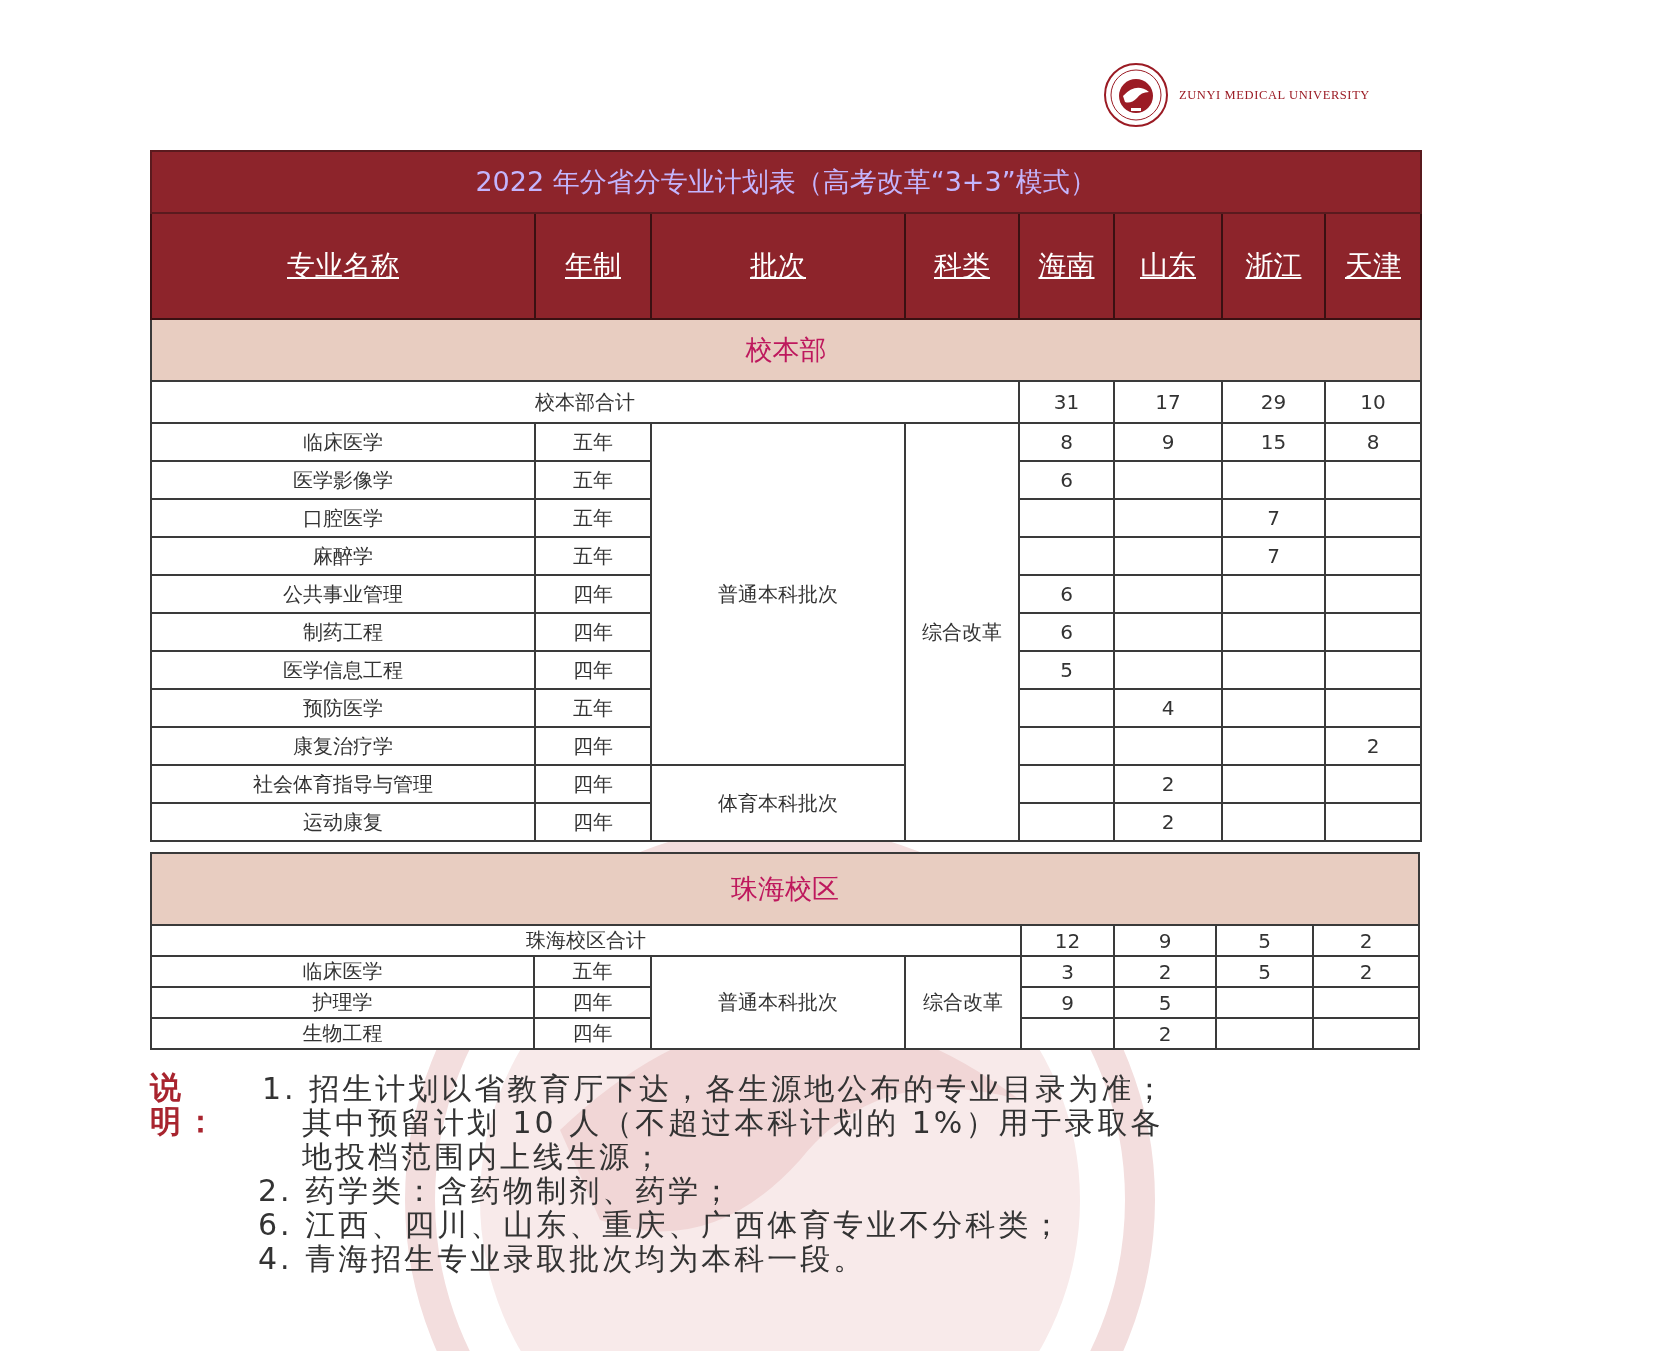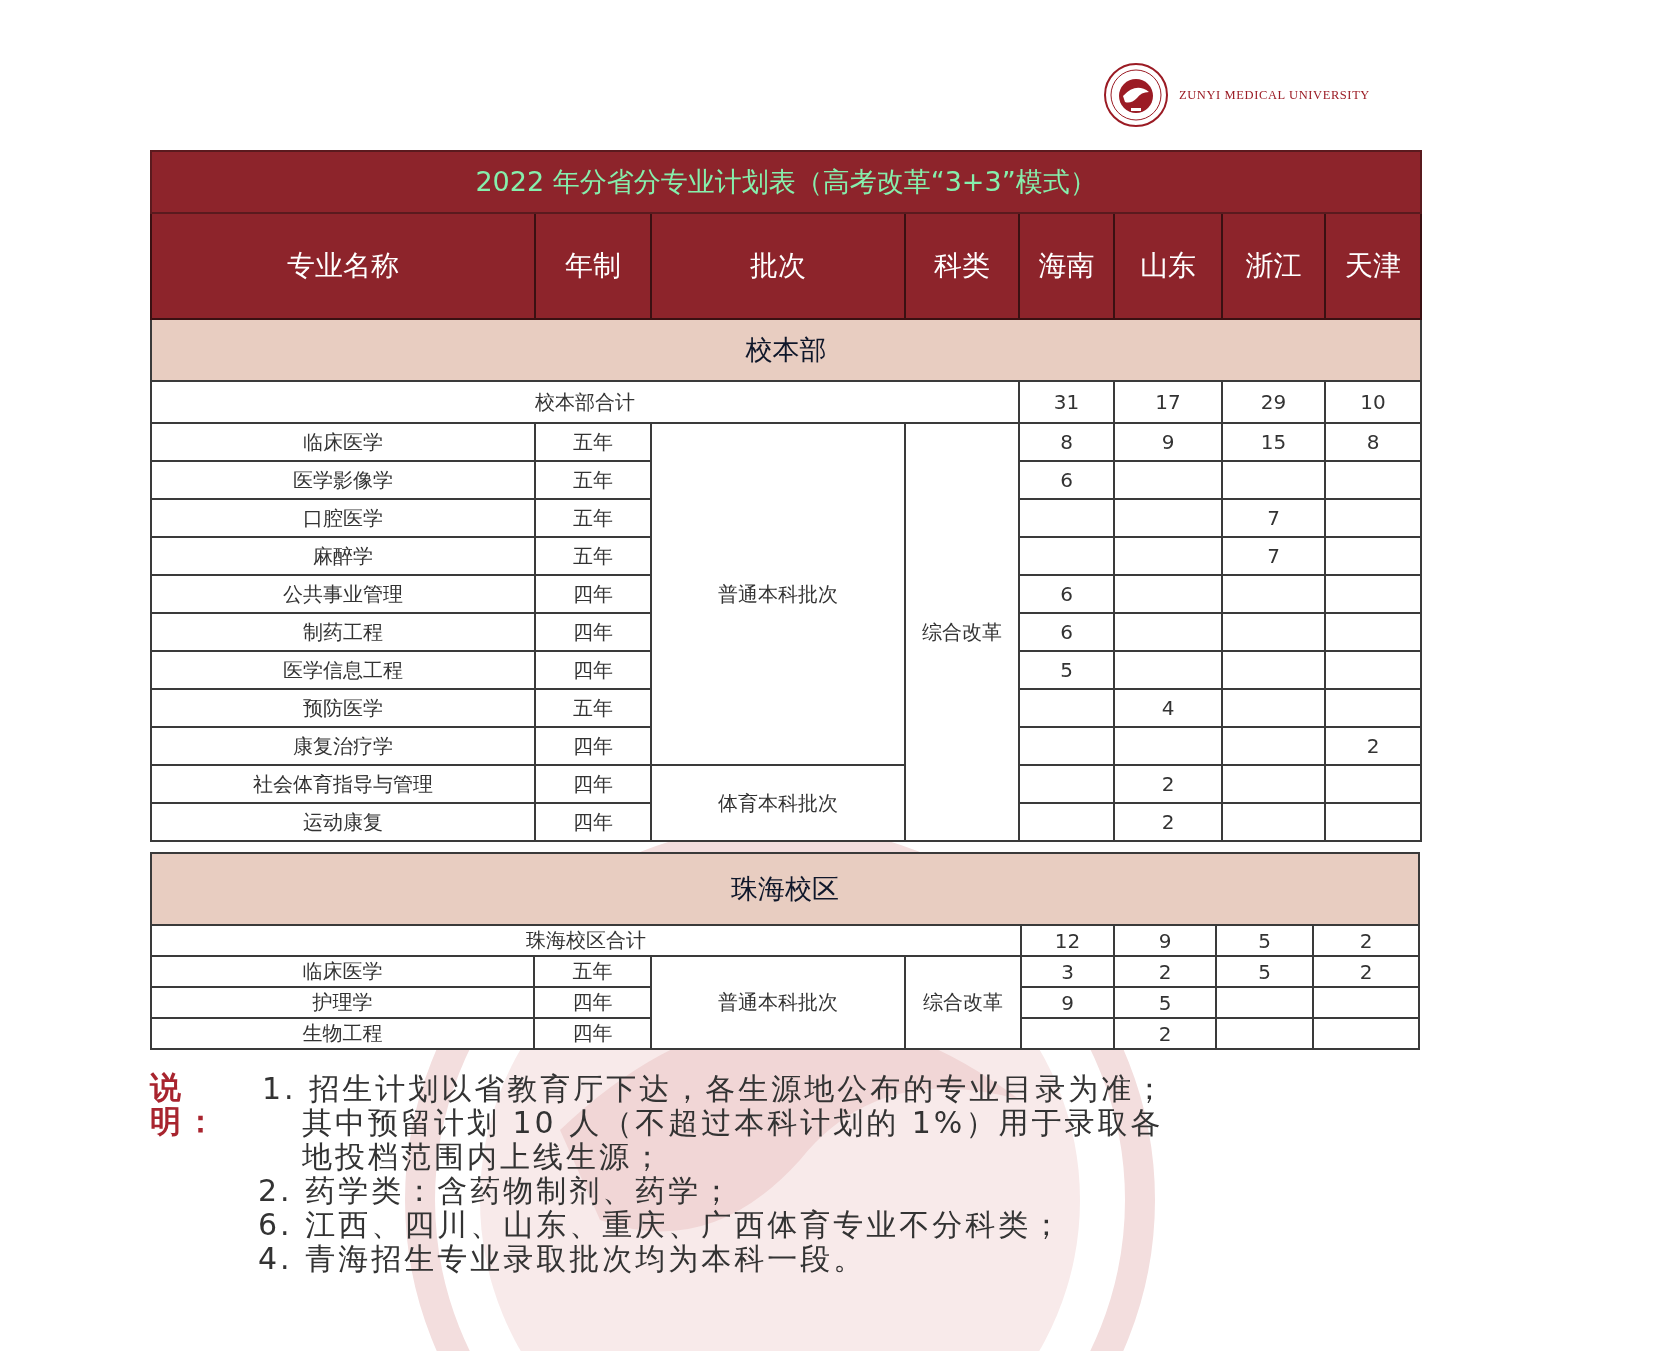--- a/index.html
+++ b/index.html
@@ -14,23 +14,23 @@
   .logo-seal { width:66px; height:66px; flex:0 0 66px; }
   .logo-text { margin-left:10px; display:flex; flex-direction:column; }
   .logo-cn { font-family:"DejaVu Serif", serif; font-size:34px; color:#9b1b24; font-style:italic; letter-spacing:6px; line-height:40px; font-weight:bold; }
   .logo-en { font-family:Liberation Serif, serif; font-size:12.5px; color:#9b1b24; letter-spacing:0.6px; line-height:14px; }
 
   table { border-collapse:collapse; position:absolute; z-index:1; table-layout:fixed; }
   td, th { border:2px solid #3a3a3a; text-align:center; padding:0; }
   .t1 { left:150px; top:150px; width:1270px; }
   .t2 { left:150px; top:852px; width:1268px; }
 
-  .title-row td { background:#8d242b; color:#86efac; height:60px; font-size:27px; border-color:#5a1a1e; }
-  .head-row th { background:#8d242b; color:#fff; height:104px; font-size:28px; font-weight:normal; border-color:#3a1012; }
-  .section-row td { background:#e8cdc1; height:60px; font-size:27px; color:#0f172a; }
+  .title-row td { background:#8d242b; color:#c4b5fd; height:60px; font-size:27px; border-color:#5a1a1e; }
+  .head-row th { background:#8d242b; color:#fff; height:104px; font-size:28px; font-weight:normal; border-color:#3a1012;text-decoration:underline; }
+  .section-row td { background:#e8cdc1; height:60px; font-size:27px; color:#be185d; }
   .sum-row td { height:40px; font-size:20px; background:#fff; }
   .data-row td { height:36px; font-size:20px; background:#fff; }
   .t2 .section-row td { height:70px; }
   .t2 .sum-row td { height:29px; }
   .t2 .data-row td { height:29px; }
   .merged { vertical-align:middle; }
 
   .notes { position:absolute; left:150px; top:1070px; z-index:1; font-size:30px; color:#333; line-height:34px; letter-spacing:3px; }
   .notes-label { position:absolute; left:0; top:0; color:#a8242e; font-weight:bold; font-size:31px; letter-spacing:4px; }
   .notes-line { position:absolute; white-space:nowrap; }

